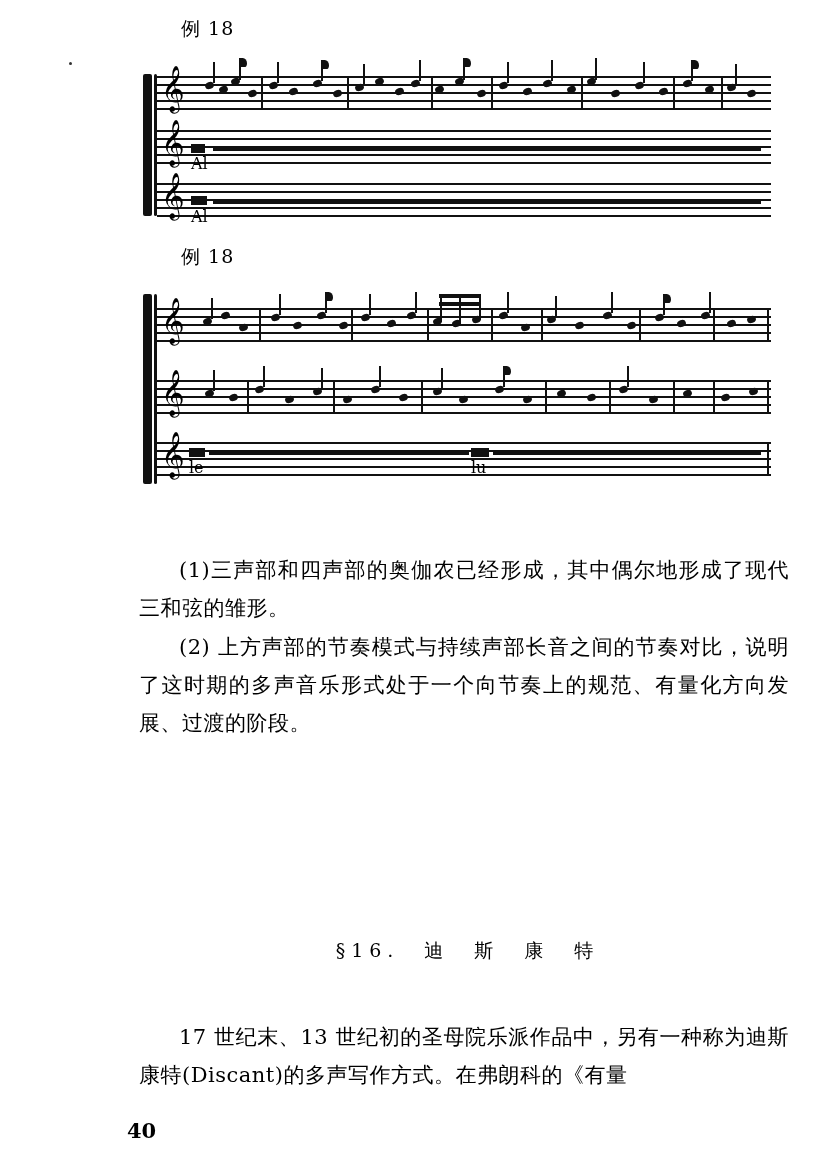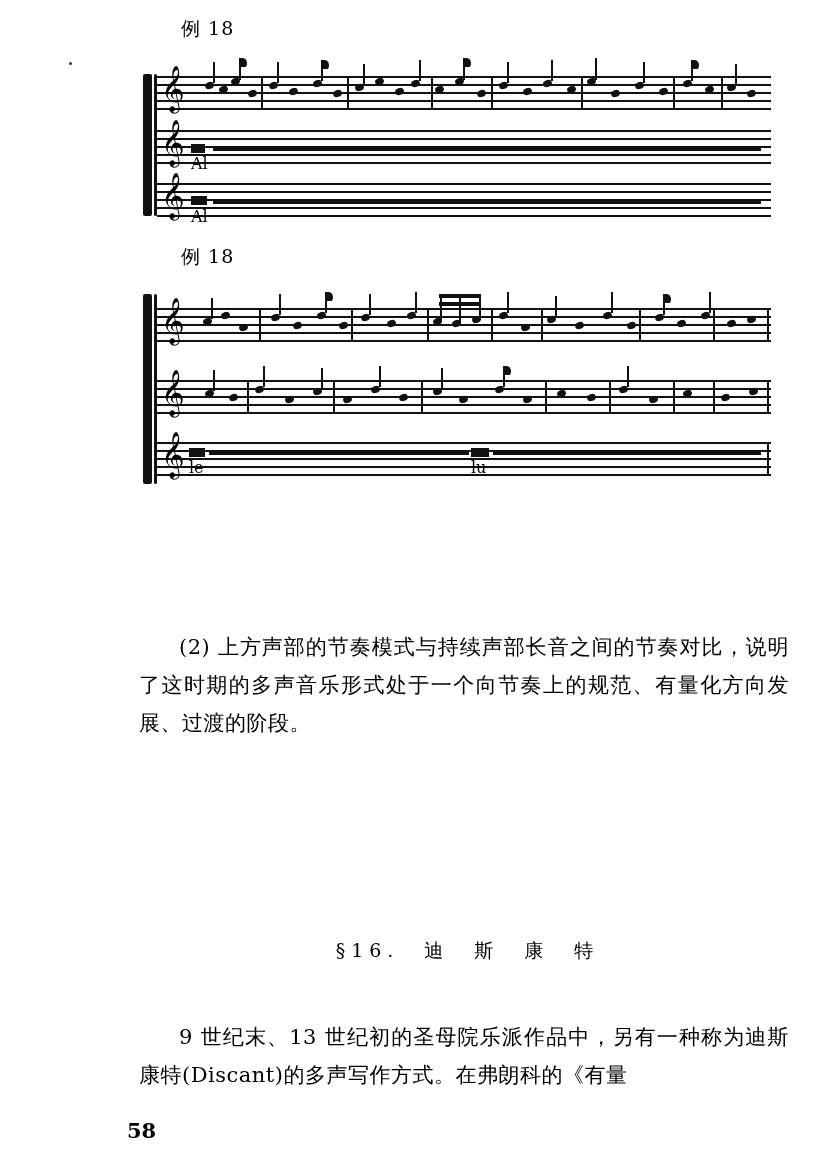--- a/index.html
+++ b/index.html
@@ -404,30 +404,33 @@
     <div class="blob" style="left:46px; top:158px; width:16px; height:9px;"></div>
     <div class="syll" style="left:46px; top:168px;">le</div>
     <div class="holdline" style="left:66px; top:162px; width:260px;"></div>
     <div class="blob" style="left:328px; top:158px; width:18px; height:9px;"></div>
     <div class="syll" style="left:328px; top:168px;">lu</div>
     <div class="holdline" style="left:350px; top:162px; width:268px;"></div>
     <div class="barline" style="left:624px; top:152px; height:33px;"></div>
   </div>
 
 
+  <div class="bodytext" style="top:551px;">
+    <p class="indent">(1)三声部和四声部的奥伽农已经形成，其中偶尔地形成了现代三和弦的雏形。</p>
+  </div>
 
   <div class="bodytext" style="top:628px;">
     <p class="indent">(2) 上方声部的节奏模式与持续声部长音之间的节奏对比，说明了这时期的多声音乐形式处于一个向节奏上的规范、有量化方向发展、过渡的阶段。</p>
   </div>
 
 
   <div class="section-title" style="top:938px;">§16.　迪　斯　康　特</div>
 
   <div class="bodytext" style="top:1018px;">
-    <p class="indent">9 世纪末、13 世纪初的圣母院乐派作品中，另有一种称为迪斯康特(Discant)的多声写作方式。在弗朗科的《有量</p>
+    <p class="indent">17 世纪末、13 世纪初的圣母院乐派作品中，另有一种称为迪斯康特(Discant)的多声写作方式。在弗朗科的《有量</p>
   </div>
 
-  <div class="page-number">58</div>
+  <div class="page-number">40</div>
 
   <div class="corner-mark">
       <i></i>
     </div>
 </div>
 
 </body></html>

